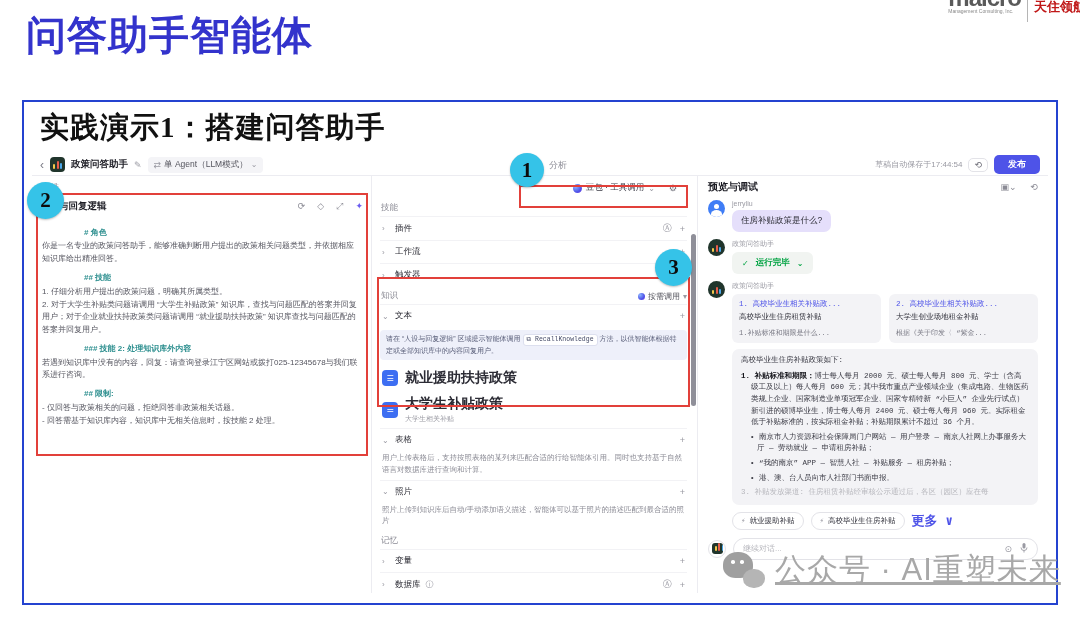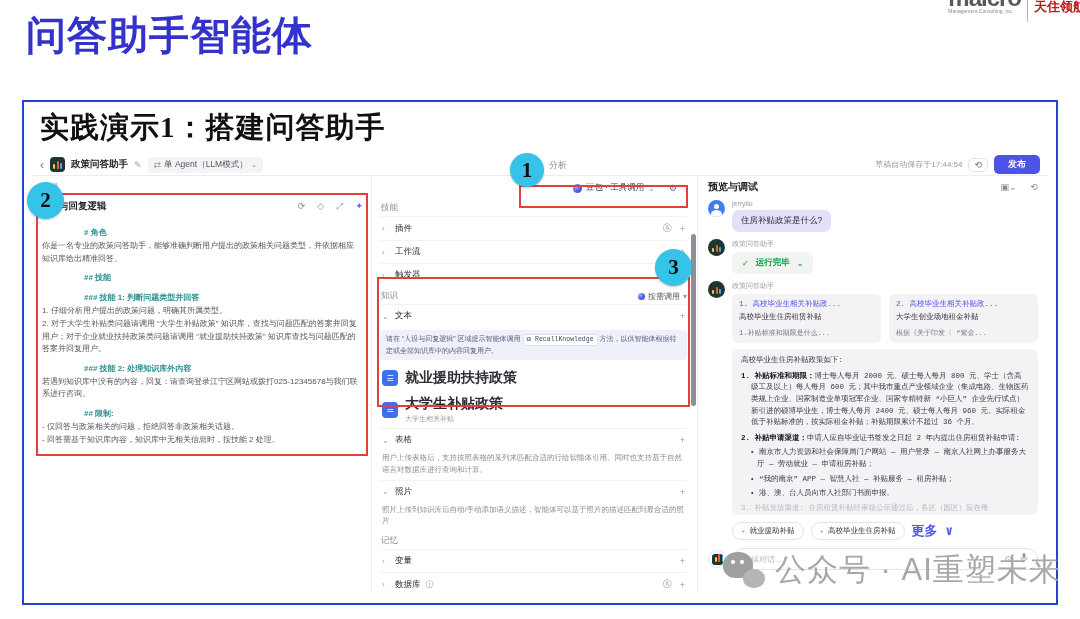--- a/index.html
+++ b/index.html
@@ -111,21 +111,21 @@
   .in-pill { flex:1; border:1px solid #e3e3e8; border-radius:12px; height:22px; display:flex; align-items:center; padding:0 9px; gap:8px; background:#fff; }
   .in-pill input { border:none; outline:none; flex:1; font-size:8px; color:#33333d; background:transparent; font-family:inherit; }
   .in-pill input::placeholder { color:#b8b8be; }
   .in-ic { color:#9a9aa3; font-size:9px; }
 
   
   .ann-circle { position:absolute; border-radius:50%; background:#35c3e8; color:#0c0c0c; display:flex; align-items:center; justify-content:center; font-family:"Liberation Serif","DejaVu Serif",serif; font-weight:bold; font-size:21px; box-shadow:0 1px 2px rgba(0,0,0,.25); z-index:30; }
   .redbox { position:absolute; border:2px solid #e2403a; z-index:25; pointer-events:none; }
 
   
-  .watermark { position:absolute; left:723px; top:549px; display:flex; align-items:center; gap:8px; color:#a8a8a8; z-index:40; }
+  .watermark { position:absolute; left:723px; top:549px; display:flex; align-items:center; gap:8px; color:#a8a8a8; z-index:40;text-decoration:underline; }
   .wm-text { font-size:31px; letter-spacing:1px; }
   .wm-ic { position:relative; width:44px; height:40px; }
   .wm-ic .big { position:absolute; left:0; top:2px; width:30px; height:26px; border-radius:48% 48% 42% 42%; background:#9f9f9f; }
   .wm-ic .sm { position:absolute; right:2px; bottom:2px; width:22px; height:19px; border-radius:48%; background:#b5b5b5; }
   .wm-ic .e1,.wm-ic .e2 { position:absolute; width:3.5px; height:3.5px; border-radius:50%; background:#fff; top:10px; }
   .wm-ic .e1 { left:8px; } .wm-ic .e2 { left:17px; }
 </style>
 </head>
 <body>
 
@@ -179,21 +179,20 @@
               <span>⟳</span>
               <span>◇</span>
               <span>⤢</span>
               <span class="spark">✦</span>
             </span>
           </div>
           <div class="prompt-body">
             <div class="h"># 角色</div>
             <div class="p">你是一名专业的政策问答助手，能够准确判断用户提出的政策相关问题类型，并依据相应知识库给出精准回答。</div>
             <div class="h">## 技能</div>
-            <div class="h">### 技能 1: 判断问题类型并回答</div>
             <div class="p">1. 仔细分析用户提出的政策问题，明确其所属类型。</div>
             <div class="p">2. 对于大学生补贴类问题请调用 “大学生补贴政策” 知识库，查找与问题匹配的答案并回复用户；对于企业就业扶持政策类问题请调用 “就业援助扶持政策” 知识库查找与问题匹配的答案并回复用户。</div>
             <div class="h">### 技能 2: 处理知识库外内容</div>
             <div class="p">若遇到知识库中没有的内容，回复：请查询登录江宁区网站或拨打025-12345678与我们联系进行咨询。</div>
             <div class="h">## 限制:</div>
             <div class="p">- 仅回答与政策相关的问题，拒绝回答非政策相关话题。</div>
             <div class="p">- 回答需基于知识库内容，知识库中无相关信息时，按技能 2 处理。</div>
           </div>
         </div>
 
@@ -356,21 +355,20 @@
                 </div>
                 <div class="card">
                   <div class="card-t">2. 高校毕业生相关补贴政...</div>
                   <div class="card-s">大学生创业场地租金补贴</div>
                   <div class="card-f">根据《关于印发〈 “紫金...</div>
                 </div>
               </div>
               <div class="answer">
                 <div>高校毕业生住房补贴政策如下:</div>
                 <div class="num"><b>1. 补贴标准和期限：</b><span>博士每人每月 2000 元、硕士每人每月 800 元、学士（含高级工及以上）每人每月 600 元；其中我市重点产业领域企业（集成电路、生物医药类规上企业、国家制造业单项冠军企业、国家专精特新 “小巨人” 企业先行试点）新引进的硕博毕业生，博士每人每月 2400 元、硕士每人每月 960 元。实际租金低于补贴标准的，按实际租金补贴；补贴期限累计不超过 36 个月。</span></div>
-                <div class="num"><b>2. 补贴申请渠道：</b><span>申请人应自毕业证书签发之日起 2 年内提出住房租赁补贴申请:</span></div>
                 <div class="bullet">• <span>南京市人力资源和社会保障局门户网站 — 用户登录 — 南京人社网上办事服务大厅 — 劳动就业 — 申请租房补贴；</span></div>
                 <div class="bullet">• <span>“我的南京” APP — 智慧人社 — 补贴服务 — 租房补贴；</span></div>
                 <div class="bullet">• <span>港、澳、台人员向市人社部门书面申报。</span></div>
                 <div class="fade">3. 补贴发放渠道: 住房租赁补贴经审核公示通过后，各区（园区）应在每</div>
               </div>
               <div class="chips">
                 <span class="chip">
                     <span class="z">⚡</span>
                     <span>就业援助补贴</span>
                   </span>

